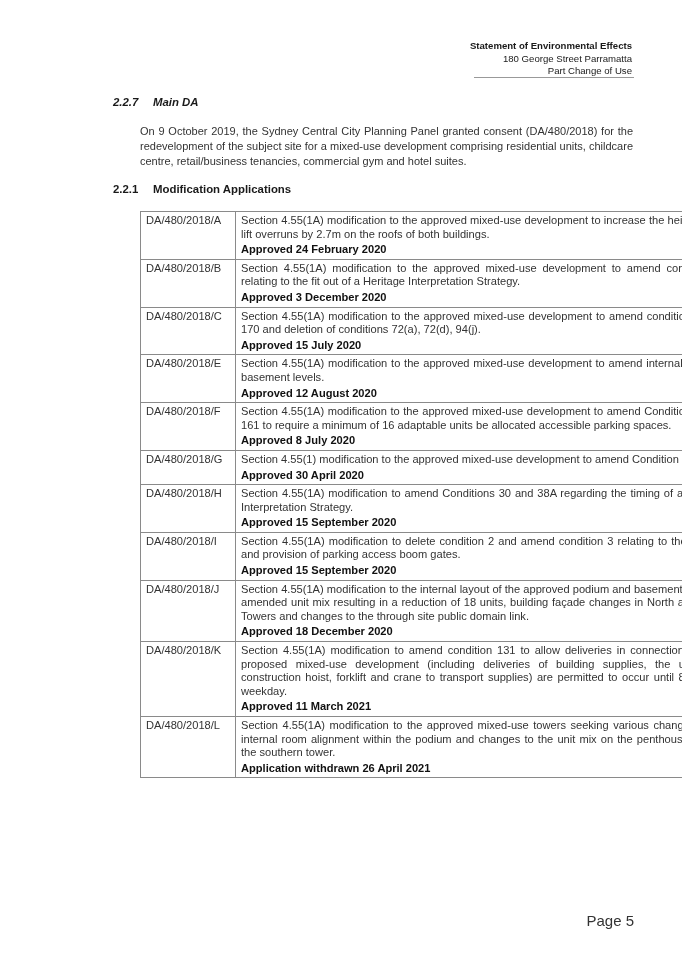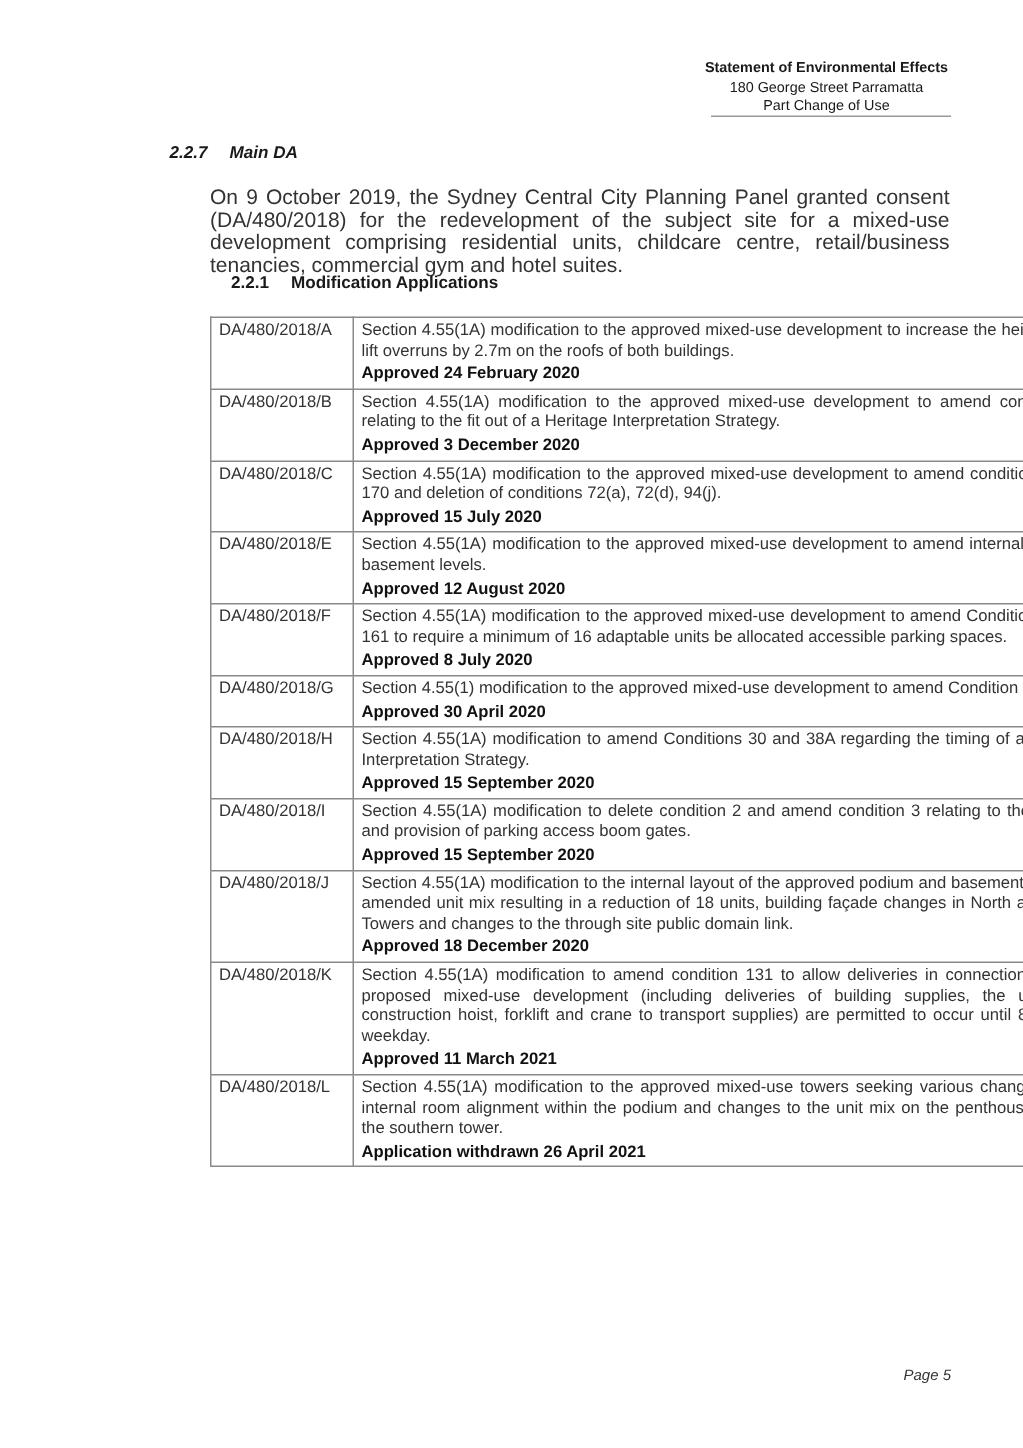--- a/index.html
+++ b/index.html
@@ -1,67 +1,67 @@
 <!DOCTYPE html>
 <html><head>
 <meta charset="utf-8">
 <style>
   html, body { margin: 0; padding: 0; background: #ffffff; }
   body {
     width: 682px; height: 965px; position: relative; overflow: hidden;
     font-family: "Liberation Sans", sans-serif; color: #1a1a1a;
   }
   .header {
-    position: absolute; right: 50px; top: 40px; text-align: center;
+    position: absolute; right: 50px; top: 40px; text-align: right;
     font-size: 9.6px; line-height: 12.5px;
   }
   .header .title { font-weight: bold; }
   .header-rule {
     position: absolute; left: 474px; top: 77px; width: 160px; height: 1px;
     background: #999999;
   }
   .heading {
     position: absolute; left: 113px; font-weight: bold; font-size: 11.4px;
   }
   .heading .num { display: inline-block; width: 40px; }
   .para {
     position: absolute; left: 140px; width: 493px; top: 124px;
-    font-size: 14px; line-height: 15px; text-align: justify; color: #333;
+    font-size: 11px; line-height: 15px; text-align: justify; color: #333;
   }
   table.mods {
     position: absolute; left: 140px; top: 211px; width: 595px;
     border-collapse: collapse; font-size: 11.1px; line-height: 13.6px; color: #333;
   }
   table.mods td {
     border: 1px solid #8a8a8a; vertical-align: top; padding: 2px 5px 2px 5px;
   }
   table.mods td.ref { width: 84px; }
   table.mods td.desc { text-align: justify; }
   .status { font-weight: bold; color: #111; margin-top: 2px; display: block; }
   .footer {
-    position: absolute; right: 48px; top: 912px; font-size: 10px; color: #333; font-style: italic;
+    position: absolute; right: 48px; top: 912px; font-size: 15px; color: #333;
   }
 </style>
 </head>
 <body>
 
 <div class="header">
   <div class="title">Statement of Environmental Effects</div>
   <div>180 George Street Parramatta</div>
   <div>Part Change of Use</div>
 </div>
 <div class="header-rule"></div>
 
 <div class="heading" style="top:96px;font-style:italic;">
   <span class="num">2.2.7</span><span>Main DA</span>
 </div>
 
 <div class="para">On 9 October 2019, the Sydney Central City Planning Panel granted consent (DA/480/2018) for the redevelopment of the subject site for a mixed-use development comprising residential units, childcare centre, retail/business tenancies, commercial gym and hotel suites.</div>
 
-<div class="heading" style="top:183px;margin-left:41px;">
+<div class="heading" style="top:183px;">
   <span class="num">2.2.1</span><span>Modification Applications</span>
 </div>
 
 <table class="mods">
   <tbody id="mods-body">
       <tr>
         <td class="ref">DA/480/2018/A</td>
         <td class="desc"><span>Section 4.55(1A) modification to the approved mixed-use development to increase the height of the lift overruns by 2.7m on the roofs of both buildings.</span><span class="status">Approved 24 February 2020</span></td>
       </tr>
       <tr>

